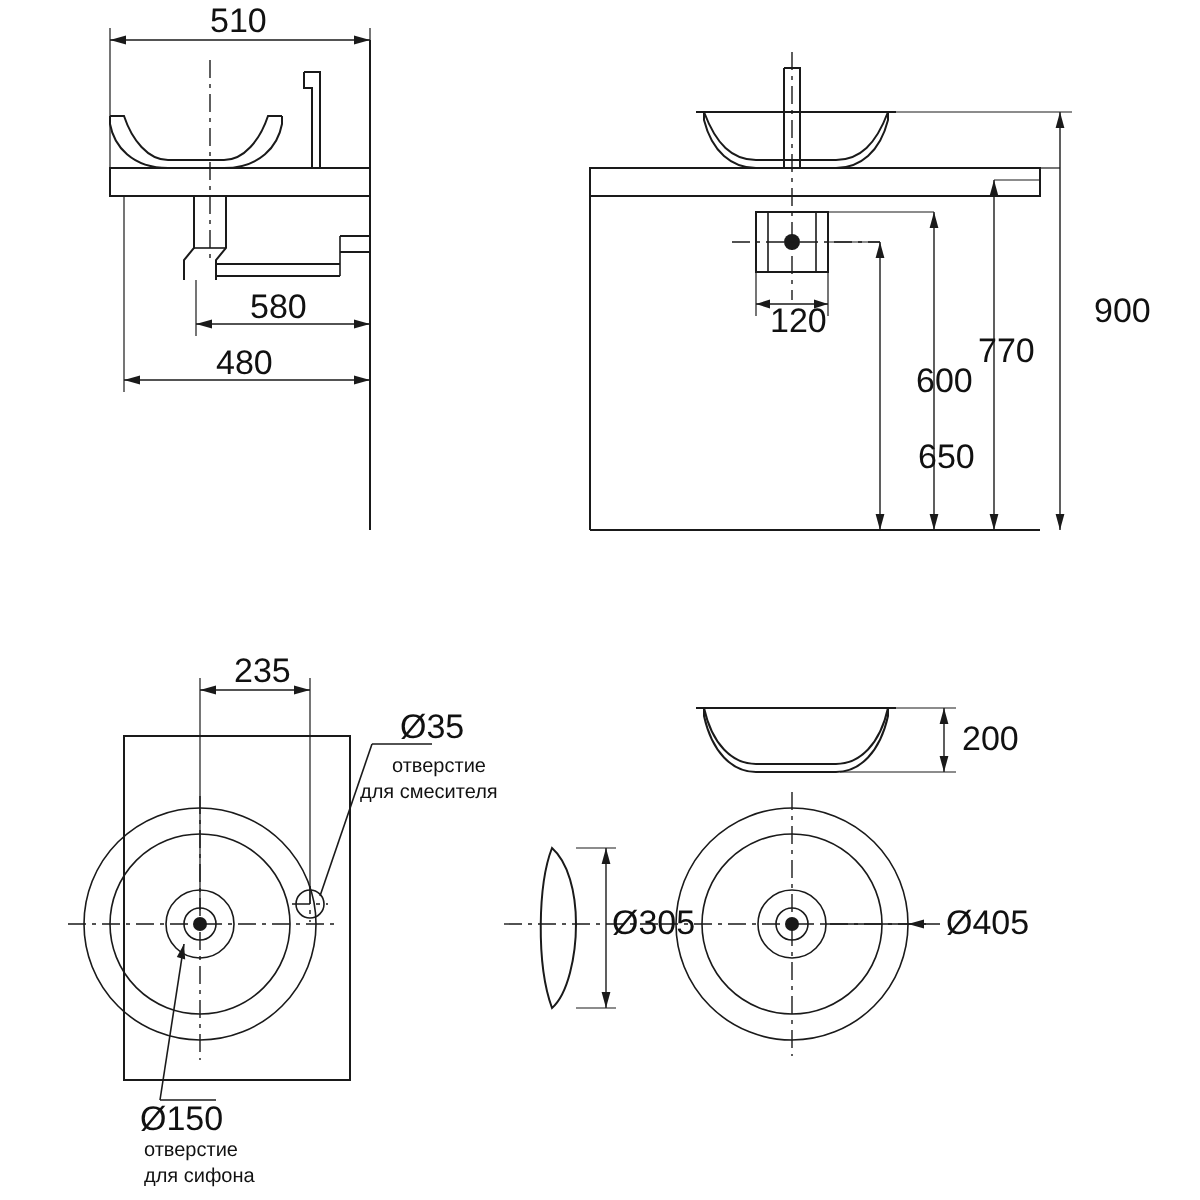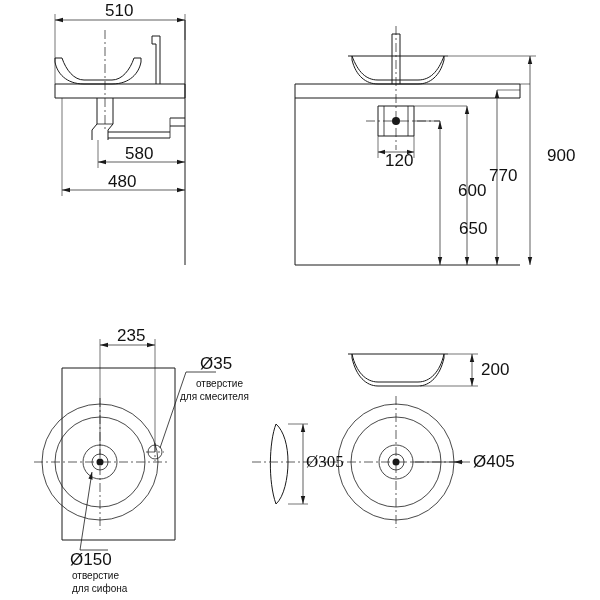--- a/index.html
+++ b/index.html
@@ -169,18 +169,18 @@
   <div class="lbl" style="left:547px;top:150px;">900</div>
 
   <div class="lbl" style="left:117px;top:330px;text-align:right;">235</div>
   <div class="lbl" style="left:200px;top:358px;">Ø35</div>
   <div class="lbl sm" style="left:196px;top:378px;">отверстие</div>
   <div class="lbl sm" style="left:180px;top:391px;">для смесителя</div>
   <div class="lbl" style="left:70px;top:554px;">Ø150</div>
   <div class="lbl sm" style="left:72px;top:570px;">отверстие</div>
   <div class="lbl sm" style="left:72px;top:583px;">для сифона</div>
 
-  <div class="lbl" style="left:306px;top:456px;font-family:Liberation Serif, serif;">Ø305</div>
+  <div class="lbl" style="left:306px;top:456px;">Ø305</div>
 
   <div class="lbl" style="left:481px;top:364px;">200</div>
   <div class="lbl" style="left:473px;top:456px;text-align:right;">Ø405</div>
 
 </div>
 
 </body></html>

